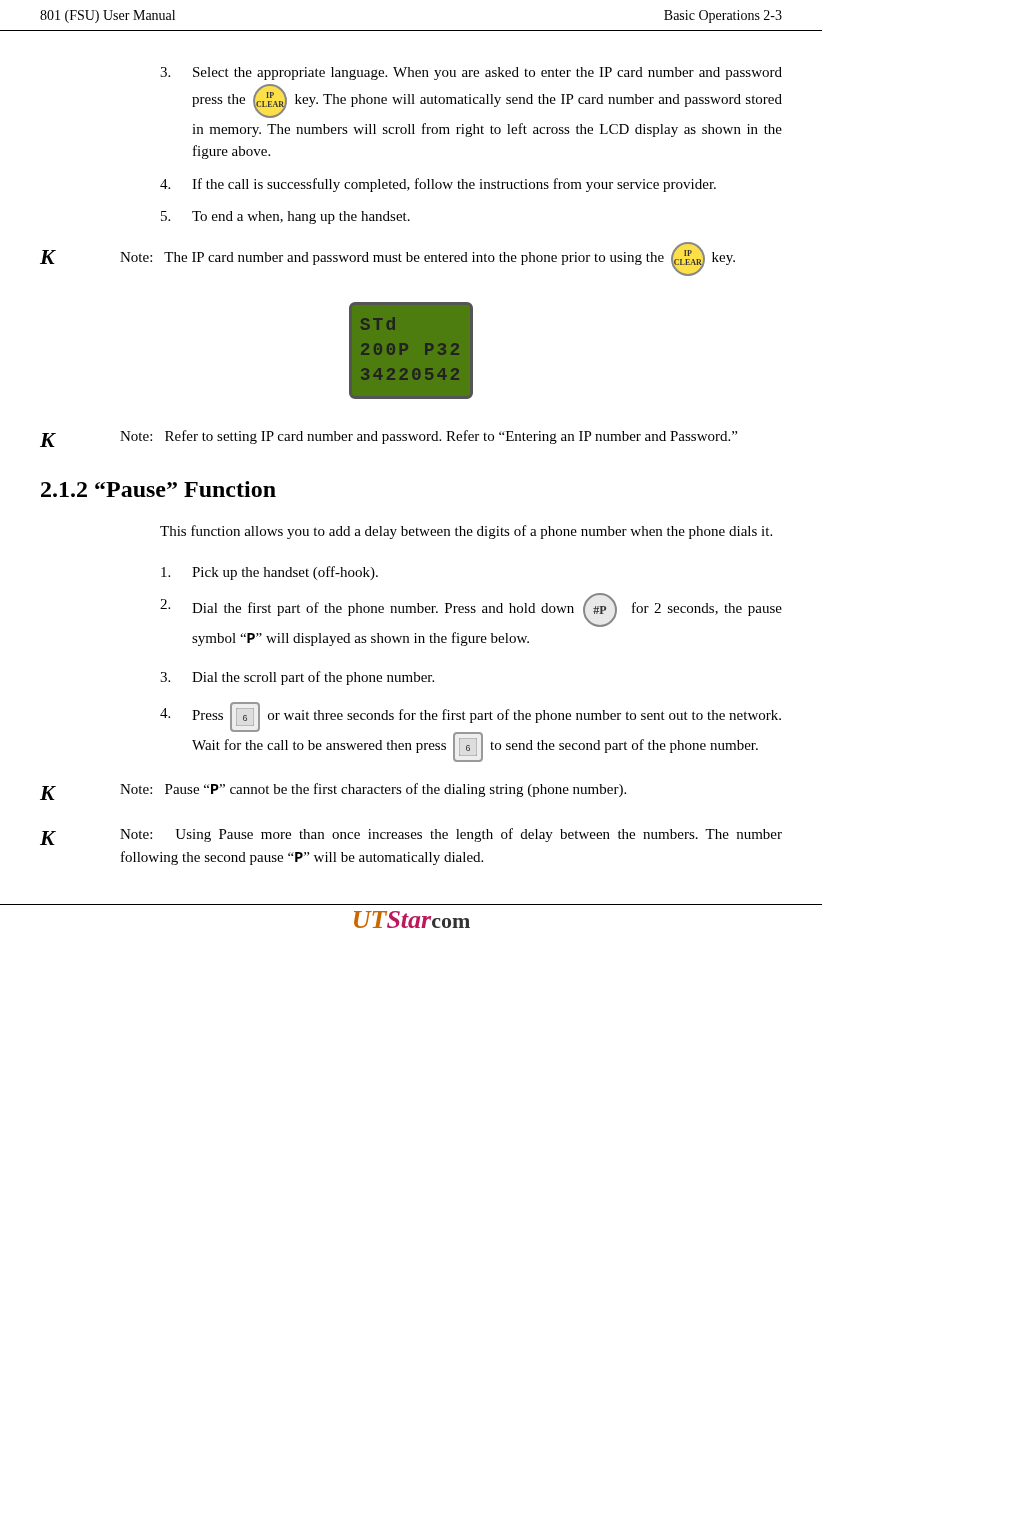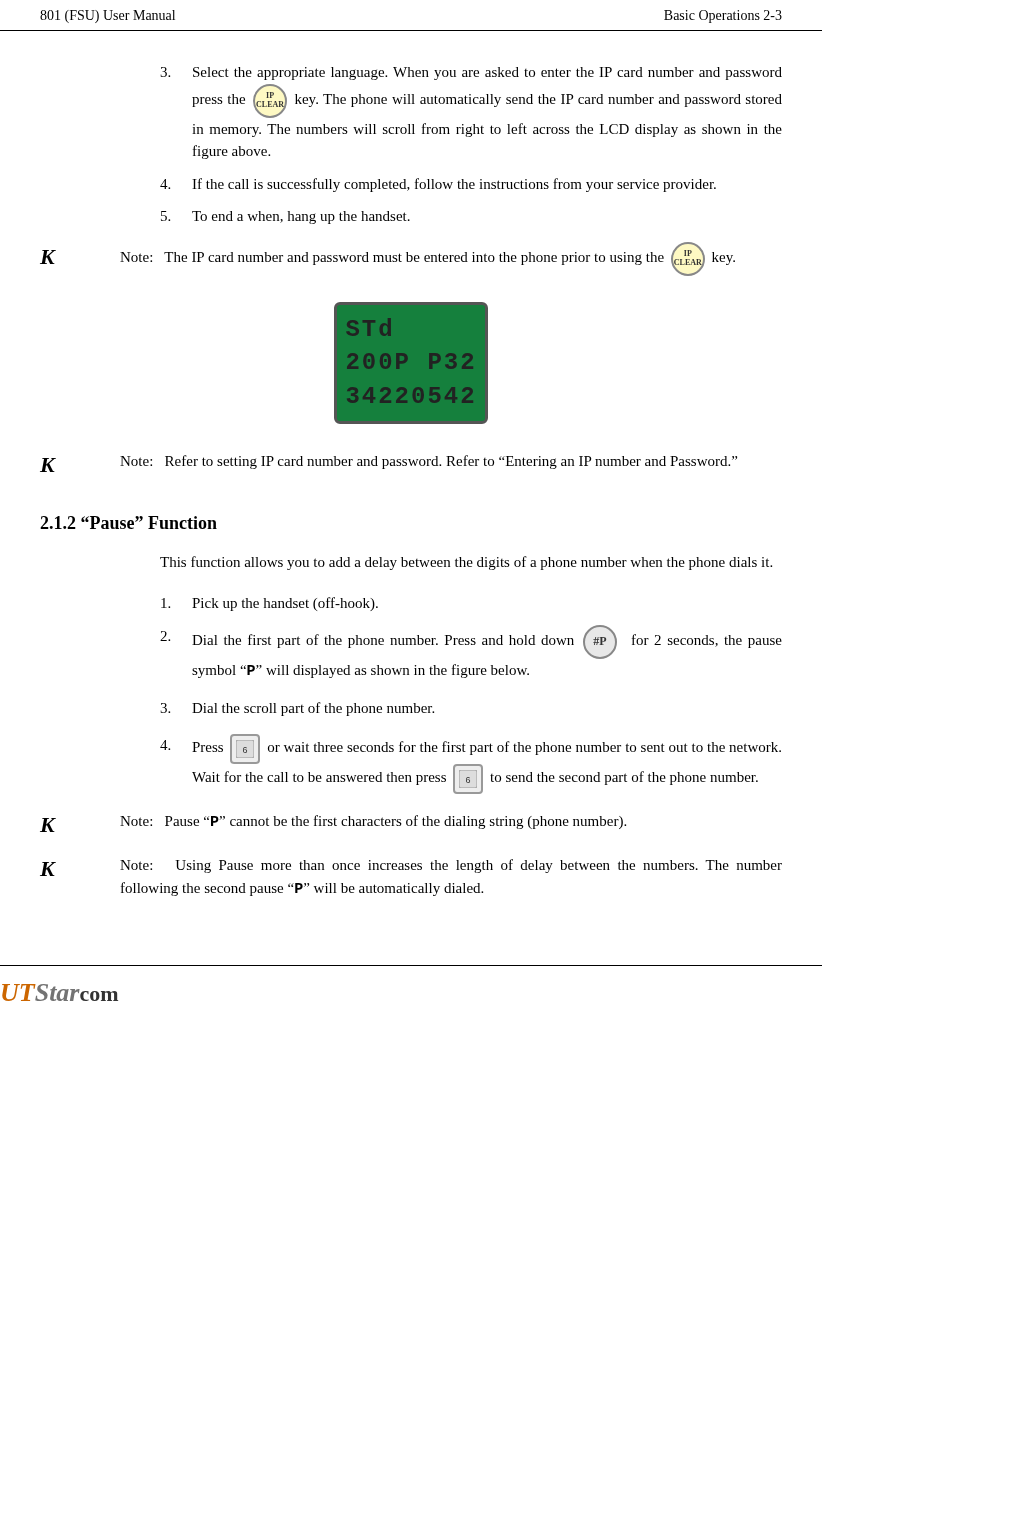--- a/index.html
+++ b/index.html
@@ -74,57 +74,57 @@
       line-height: 1.5;
     }
     .note-label {
       font-weight: normal;
     }
 
     .lcd-display {
       display: inline-block;
       border: 3px solid #555;
       border-radius: 6px;
-      background: #15803d;
+      background: #4d7c0f;
       padding: 8px 8px;
       font-family: 'Courier New', monospace;
-      font-size: 24px;
+      font-size: 18px;
       font-weight: bold;
       color: #222;
       margin: 10px 0 10px 0;
       line-height: 1.4;
       letter-spacing: 2px;
     }
     .lcd-line { display: block; }
 
     .section-heading {
-      font-size: 18px;
-      font-weight: bold;
-      margin: 32px 0 16px 0;
+      font-size: 24px;
+      font-weight: bold;
+      margin: 20px 0 16px 0;
     }
 
     .inline-key {
       display: inline-flex;
       align-items: center;
       justify-content: center;
       width: 34px;
       height: 34px;
       border-radius: 50%;
       background: #ddd;
       border: 2px solid #888;
       font-size: 9px;
       font-weight: bold;
       color: #333;
       vertical-align: middle;
       margin: 0 3px;
       line-height: 1.1;
       text-align: center;
     }
     .key-ip-clear {
-      background: #fef9c3;
+      background: #fde047;
       font-size: 8px;
     }
     .key-hash {
       background: #e8e8e8;
       font-size: 12px;
       font-weight: bold;
     }
 
     .lcd-center {
       display: flex;
@@ -133,40 +133,39 @@
     }
 
     .para-block {
       text-align: justify;
       line-height: 1.6;
       margin-bottom: 18px;
     }
 
     .footer-line {
       border-top: 1px solid #000;
-      margin-top: 30px;
-      padding-top: 12px;
-      display: flex;
-      justify-content: flex-start;
+      padding-top: 0;
+      display: flex;
+      justify-content: center;
       align-items: center;
     }
 
     .ut-logo {
       display: flex;
       align-items: baseline;
       font-size: 26px;
       font-weight: bold;
       color: #cc6600;
     }
     .ut-logo .ut-part {
       font-style: italic;
       color: #cc6600;
     }
     .ut-logo .star-part {
-      color: #737373;
+      color: #be185d;
       font-style: italic;
     }
     .ut-logo .com-part {
       color: #333;
       font-style: normal;
       font-size: 22px;
     }
 
     .pause-symbol {
       font-family: 'Courier New', monospace;

